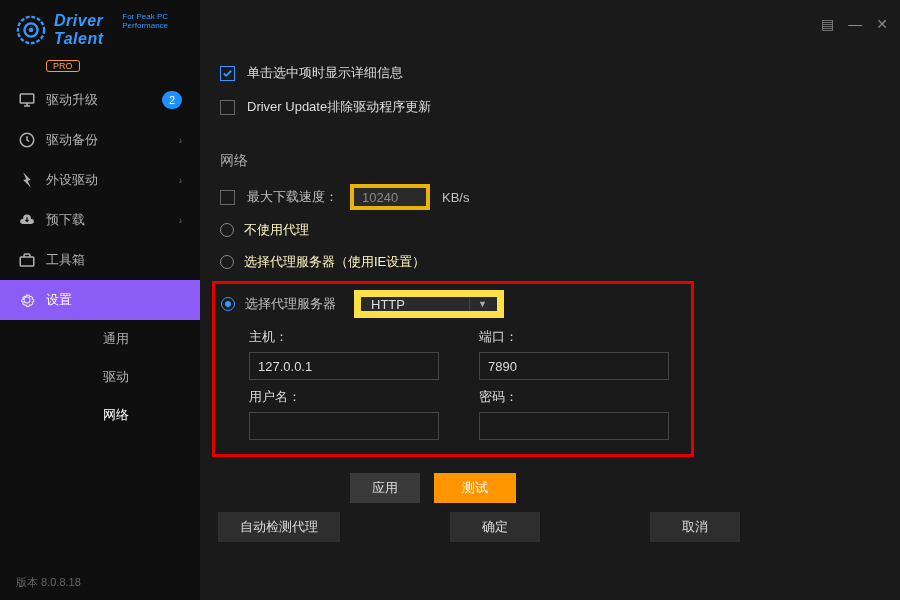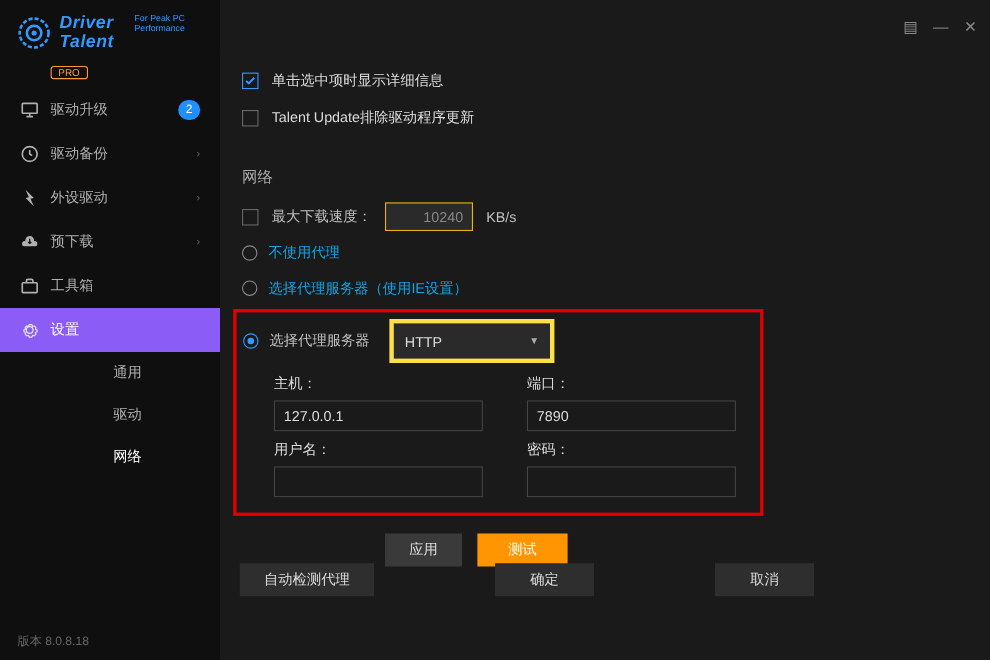--- a/index.html
+++ b/index.html
@@ -171,32 +171,32 @@
     .speed-row {
       display: flex;
       align-items: center;
       gap: 12px;
       padding: 4px 0;
     }
     .speed-input {
       width: 80px;
       height: 26px;
       background: #2a2a2a;
-      border: 1px solid #eab308;
+      border: 4px solid #eab308;
       color: #888;
       padding: 0 8px;
-      text-align: right;
+      text-align: left;
       font-size: 13px;
     }
     .radio-row {
       display: flex;
       align-items: center;
       gap: 10px;
       padding: 7px 0;
-      color: #0ea5e9;
+      color: #fef9c3;
     }
     .radio {
       width: 14px;
       height: 14px;
       border: 1.5px solid #888;
       border-radius: 50%;
       display: inline-flex;
       align-items: center;
       justify-content: center;
       cursor: pointer;
@@ -218,26 +218,26 @@
       margin-left: -8px;
       width: 482px;
     }
     .proxy-select-row {
       display: flex;
       align-items: center;
       gap: 10px;
     }
     .dropdown {
       background: #2a2a2a;
-      border: 4px solid #fde047;
+      border: 7px solid #fde047;
       height: 28px;
       width: 150px;
       display: flex;
-      align-items: center;
-      padding: 16px 10px;
+      align-items: flex-start;
+      padding: 0 10px;
       color: #ddd;
       justify-content: space-between;
       cursor: pointer;
       margin-left: 8px;
     }
     .dropdown .arrow {
       font-size: 9px;
       color: #aaa;
       border-left: 1px solid #444;
       padding-left: 8px;
@@ -404,21 +404,21 @@
   <div class="checkbox-row">
     <span class="checkbox checked">
       <svg width="11" height="11" viewBox="0 0 24 24" fill="none" stroke="#3399ff" stroke-width="4">
           <path d="M4 12l5 5L20 6"></path>
         </svg>
     </span>
     <span>单击选中项时显示详细信息</span>
   </div>
   <div class="checkbox-row">
     <span class="checkbox"></span>
-    <span>Talent Update排除驱动程序更新</span>
+    <span>Driver Update排除驱动程序更新</span>
   </div>
 
   <div class="section-title">网络</div>
 
   <div class="speed-row">
     <span class="checkbox"></span>
     <span>最大下载速度：</span>
     <input class="speed-input" disabled="" value="10240" style="">
     <span>KB/s</span>
   </div>

